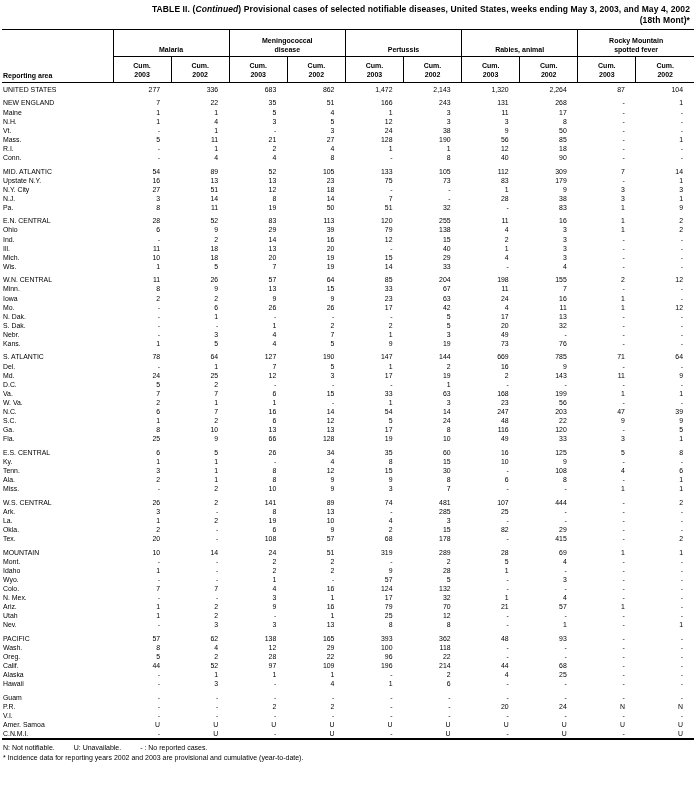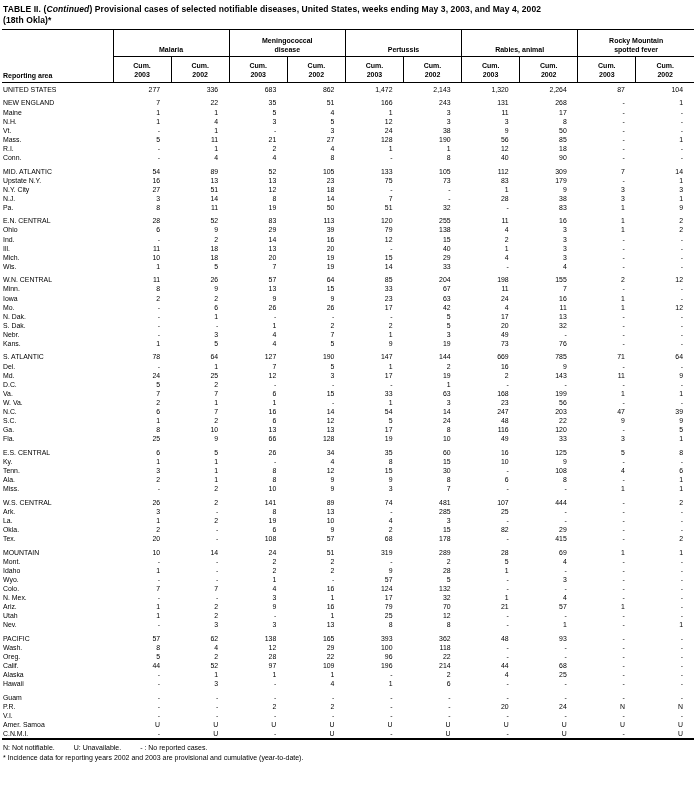--- a/index.html
+++ b/index.html
@@ -4,21 +4,21 @@
 <style>
   * { box-sizing: border-box; }
   html, body { margin: 0; padding: 0; background: #ffffff; }
   .page {
     width: 694px; height: 787px; background: #fff; color: #000;
     font-family: "Liberation Sans", "DejaVu Sans", sans-serif;
     overflow: hidden; position: relative;
   }
   .title {
     font-size: 8.5px; font-weight: bold; line-height: 11px;
-    padding: 4px 4px 1px 3px; letter-spacing: 0.1px;
+    padding: 4px 4px 1px 3px; letter-spacing: 0.1px; text-align: right;
   }
   table.t {
     border-collapse: collapse; table-layout: fixed;
     width: 692px; margin-left: 2px; margin-top: 2px;
     border-top: 1px solid #000; border-bottom: 2px solid #000;
   }
   col.c-area { width: 111px; }
   col.c-num  { width: 58.1px; }
   th, td { padding: 0; margin: 0; }
   th.area {
@@ -50,21 +50,21 @@
   .footnotes { margin: 3px 0 0 3px; font-size: 7px; line-height: 9.5px; }
   .legend span { display: inline-block; margin-right: 17px; }
 </style>
 </head>
 <body>
 
 <div class="page">
 
   <div class="title">
     <span>TABLE II. (</span><i>Continued</i><span>) Provisional cases of selected notifiable diseases, United States, weeks ending May 3, 2003, and May 4, 2002</span><br>
-    <span>(18th Okla)*</span>
+    <span>(18th Mont)*</span>
   </div>
 
   <table class="t">
     <colgroup>
       <col class="c-area">
       <col class="c-num">
         <col class="c-num">
         <col class="c-num">
         <col class="c-num">
         <col class="c-num">

